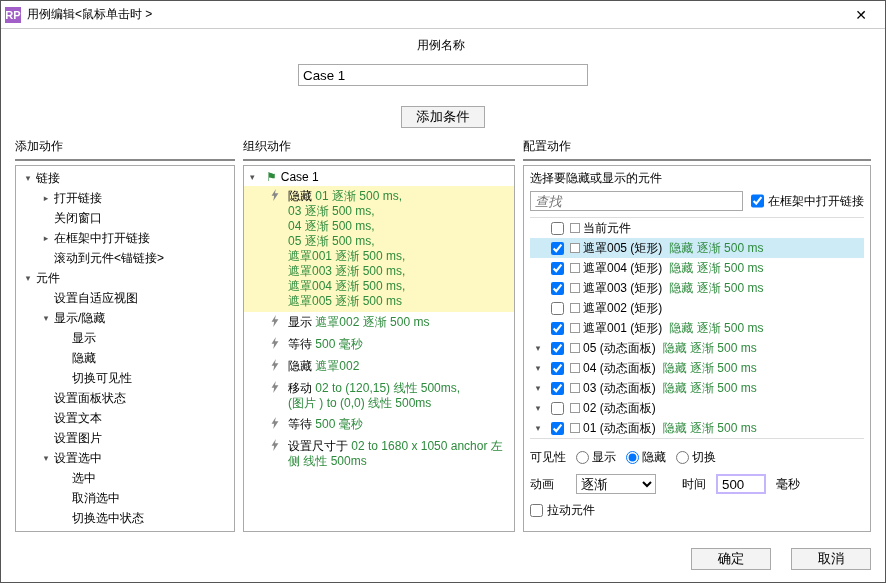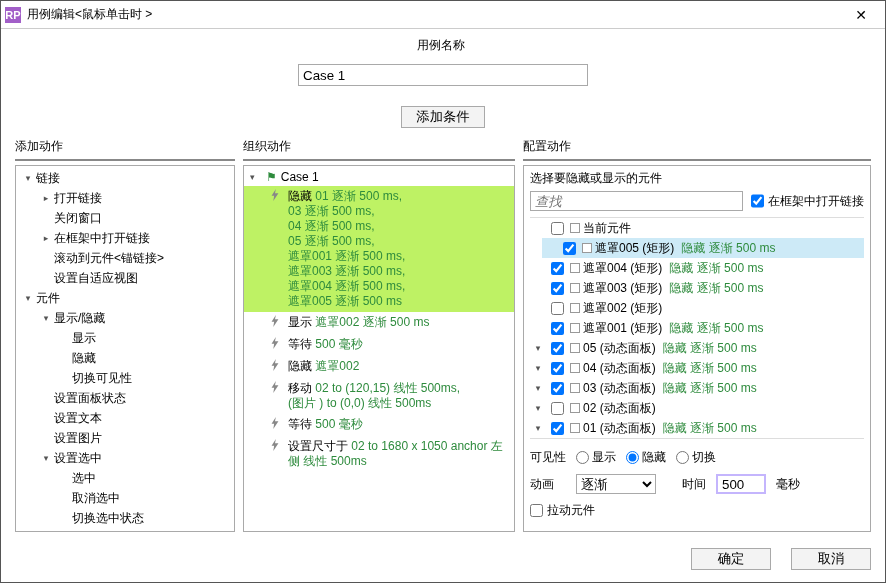--- a/index.html
+++ b/index.html
@@ -29,35 +29,35 @@
   .tree-row { display:flex; align-items:center; height:20px; padding:0 4px; white-space:nowrap; }
   .tree-row .tw { display:inline-block; text-align:center; font-size:9px; color:#555; }
   .tree-row .tw-caret { width:12px; }
   .tree-row .label { padding-left:2px; }
 
   
   .org-root { display:flex; align-items:center; gap:4px; padding:2px 6px; }
   .org-root .tw-caret { width:12px; font-size:9px; color:#555; }
   .org-root .flag { color:#2e8b3d; }
   .act-item { display:flex; gap:6px; padding:3px 6px 3px 26px; line-height:15px; }
-  .act-item.sel { background:#bef264; }
+  .act-item.sel { background:#fef9c3; }
   .act-item .bolt { color:#777; width:12px; flex:none; }
   .act-item .txt { }
   .act-item .txt .g { color:#2e8b3d; }
 
   
   .cfg-top { padding:4px 6px 2px; }
   .cfg-search-row { display:flex; align-items:center; gap:8px; margin:4px 0 6px; }
   .cfg-search-row input { flex:1; height:20px; border:1px solid #a9a9a9; font-style:italic; color:#0369a1; padding:1px 4px;}
   .chk { display:flex; align-items:center; gap:4px; }
   .chk input { margin:0; }
 
   .wid-list { border-top:1px solid #ddd; border-bottom:1px solid #ddd; max-height:260px; overflow:auto; }
   .wid-row { display:flex; align-items:center; height:20px; padding:0 2px; gap:3px; }
-  .wid-row.sel { background:#cdeaf7;margin-left:12px; }
+  .wid-row.sel { background:#cdeaf7; }
   .wid-row .tw-caret { width:12px; text-align:center; font-size:9px; color:#555; }
   .wid-row .sq { width:10px; height:10px; border:1px solid #999; background:#fff; flex:none; }
   .wid-row .name {}
   .wid-row .suffix { color:#2e8b3d; margin-left:4px; }
 
   .cfg-form { padding:8px 6px 4px; display:flex; flex-direction:column; gap:8px; }
   .form-row { display:flex; align-items:center; gap:10px; }
   .form-row .lab { width:36px; }
   .form-row select { height:20px; border:1px solid #a9a9a9; background:#fff; }
   .form-row input[type=text] { height:20px; border:2px solid #c4b5fd; padding:1px 4px; }
@@ -113,27 +113,27 @@
             <span class="label">关闭窗口</span>
           </div>
           <div class="tree-row" style="padding-left: 24px;">
             <span class="tw tw-caret caret-right"></span>
             <span class="label">在框架中打开链接</span>
           </div>
           <div class="tree-row" style="padding-left: 24px;">
             <span class="tw tw-caret"></span>
             <span class="label">滚动到元件&lt;锚链接&gt;</span>
           </div>
-          <div class="tree-row" style="padding-left: 24px;">
-            <span class="tw tw-caret"></span>
-            <span class="label">设置自适应视图</span>
-          </div>
           <div class="tree-row" style="padding-left: 6px;">
             <span class="tw tw-caret caret-down"></span>
             <span class="label">元件</span>
+          </div>
+          <div class="tree-row" style="padding-left: 24px;">
+            <span class="tw tw-caret"></span>
+            <span class="label">设置自适应视图</span>
           </div>
           <div class="tree-row" style="padding-left: 24px;">
             <span class="tw tw-caret caret-down"></span>
             <span class="label">显示/隐藏</span>
           </div>
           <div class="tree-row" style="padding-left: 42px;">
             <span class="tw tw-caret"></span>
             <span class="label">显示</span>
           </div>
           <div class="tree-row" style="padding-left: 42px;">

